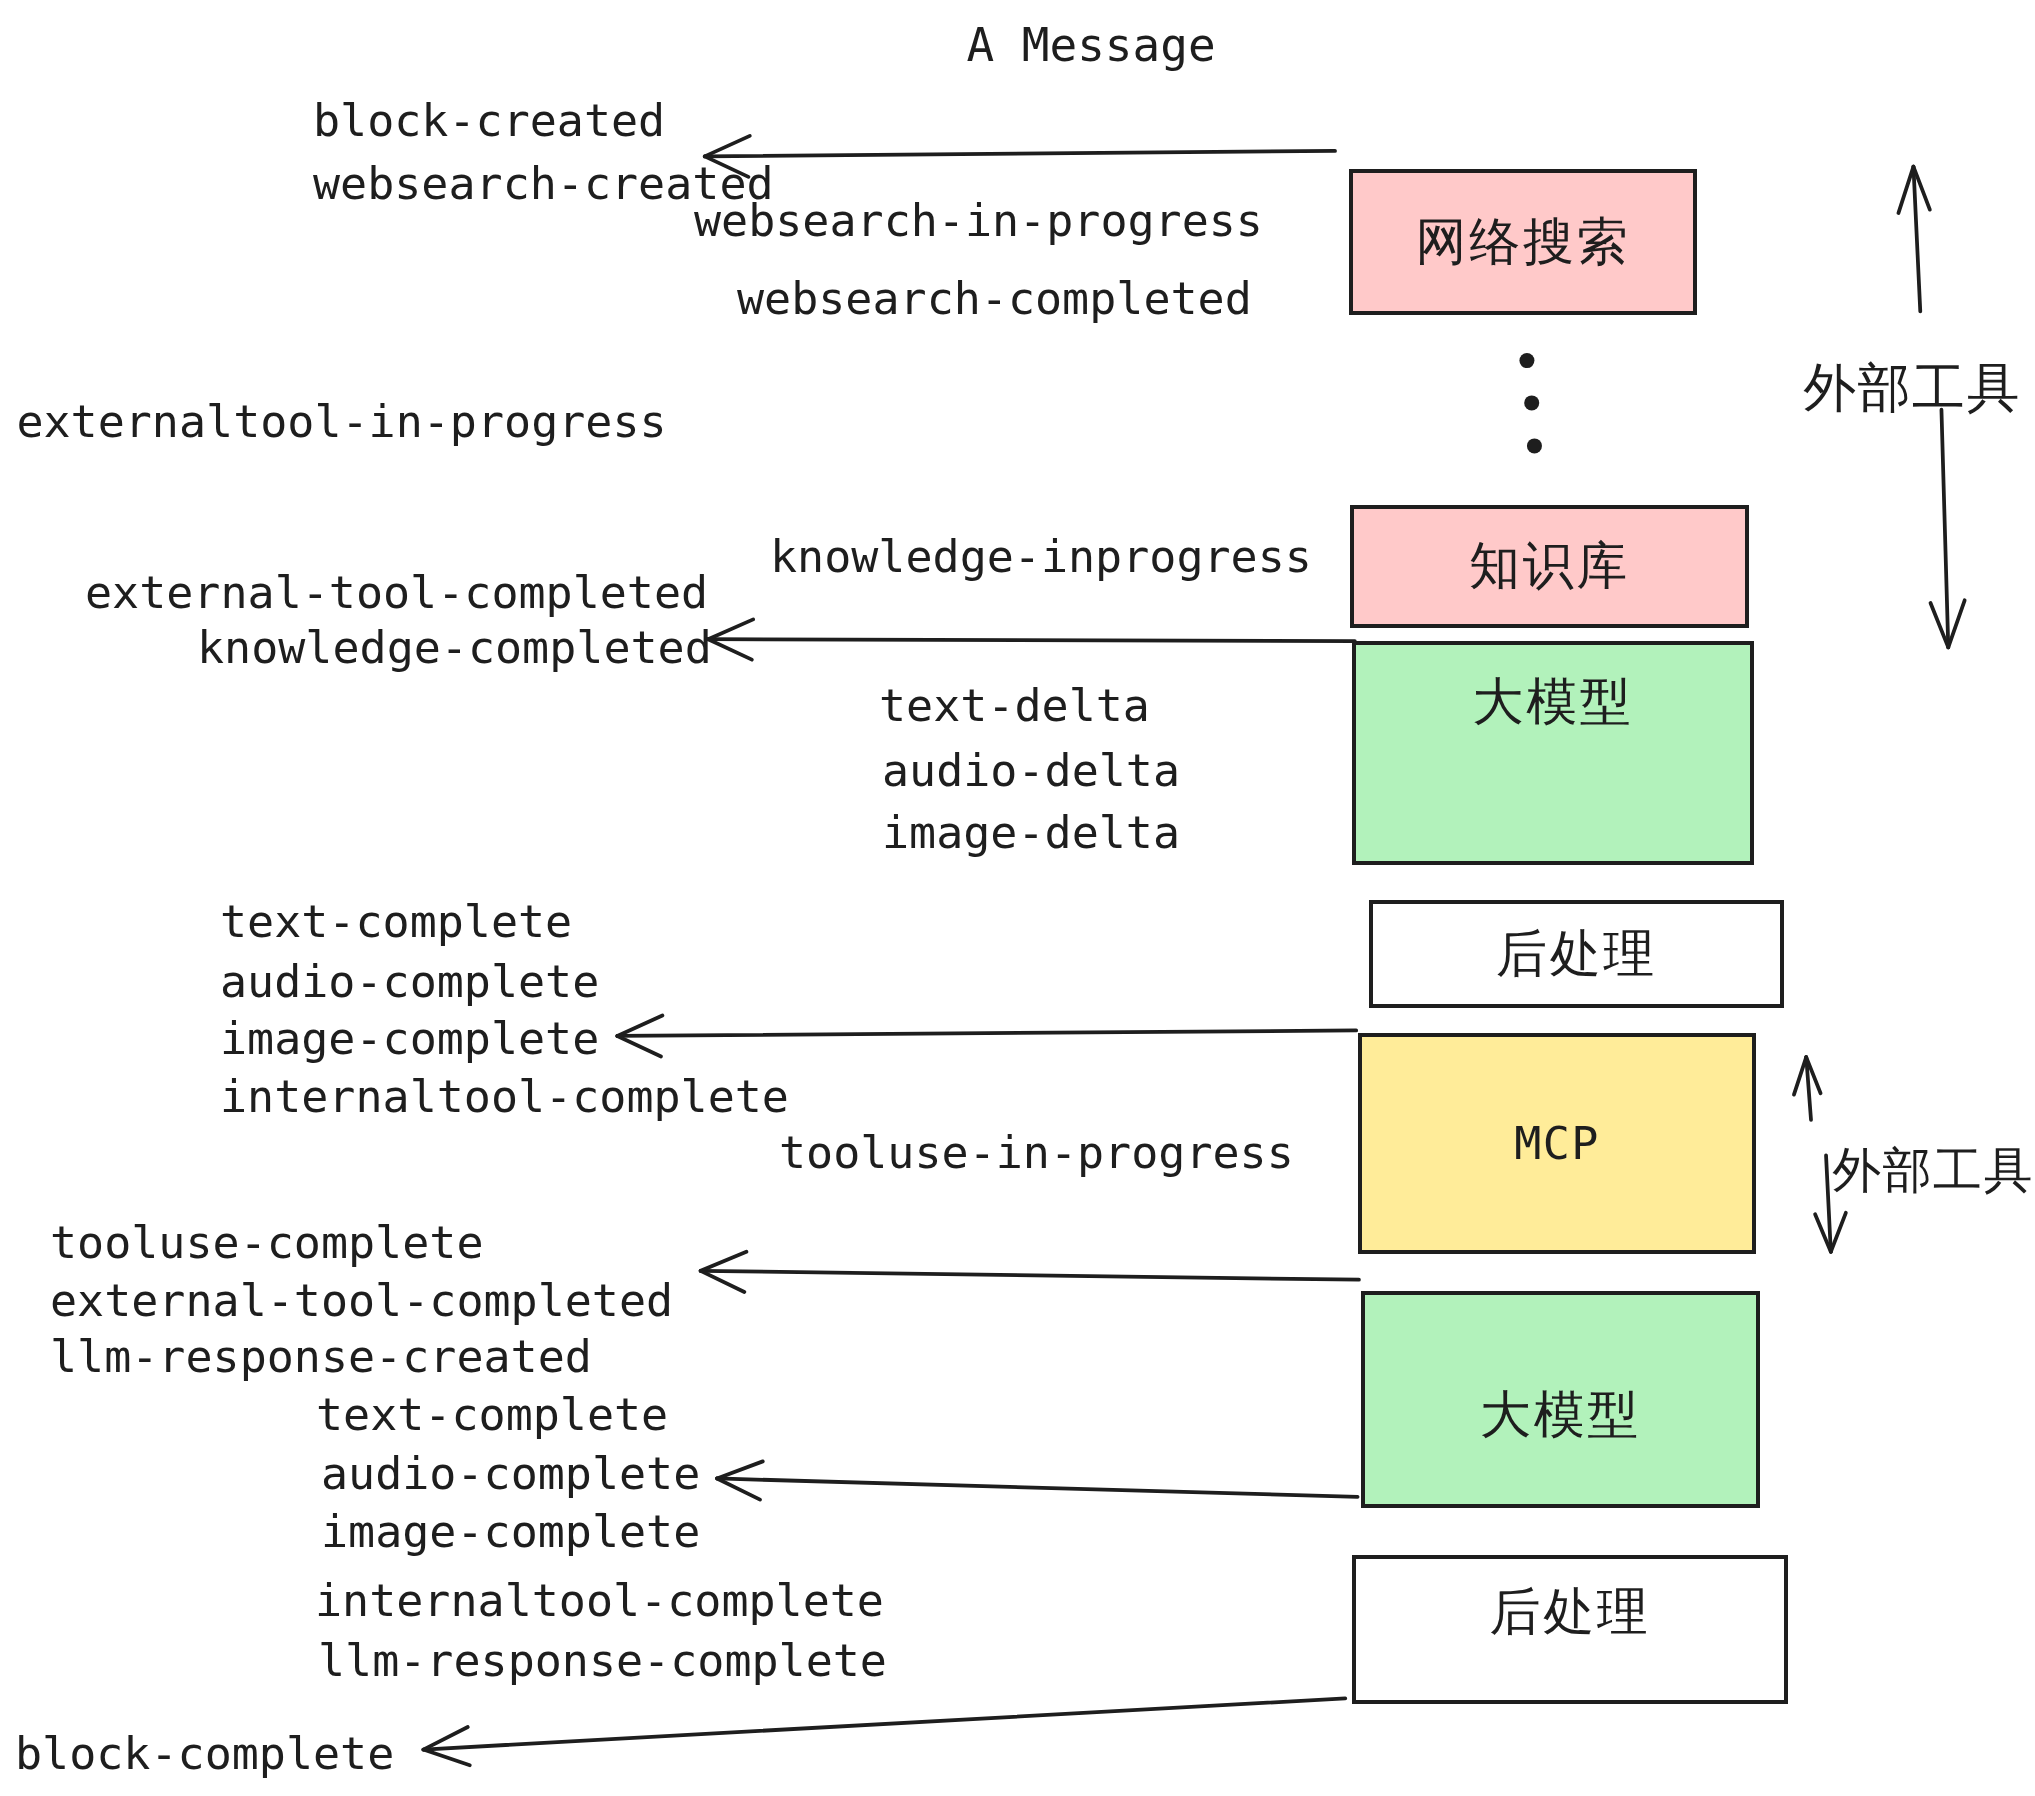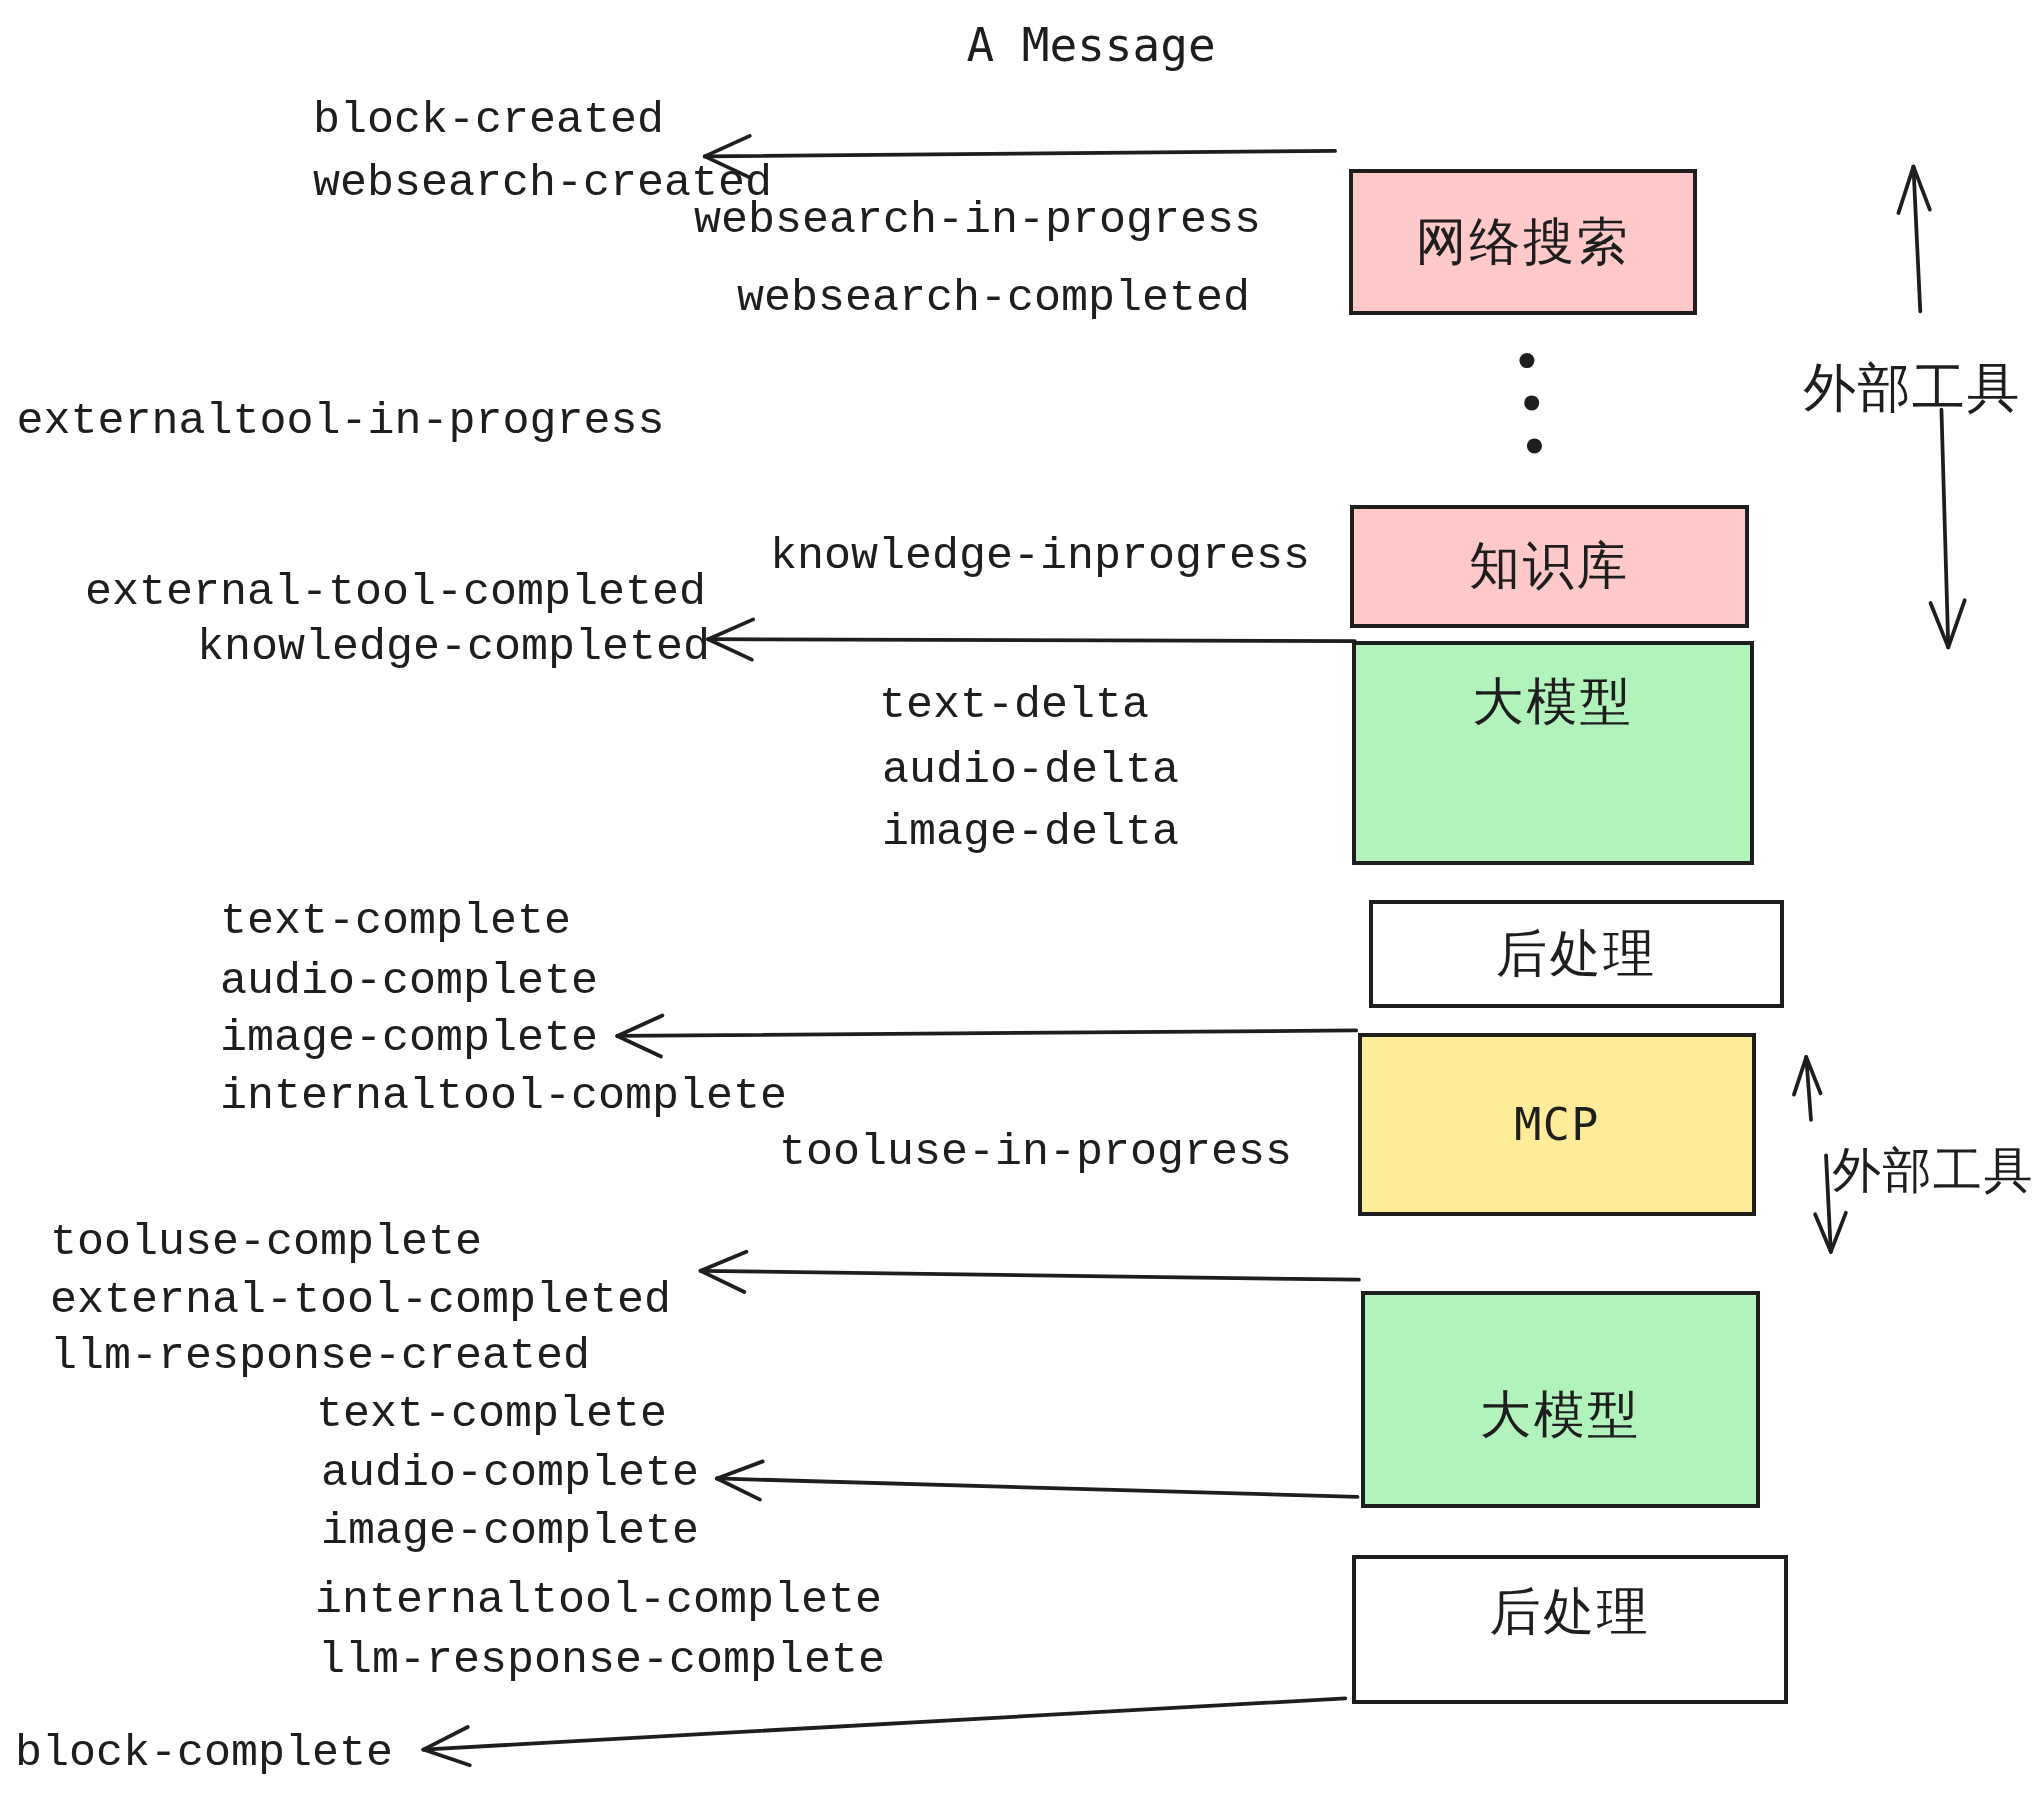--- a/index.html
+++ b/index.html
@@ -1,19 +1,19 @@
 <!DOCTYPE html>
 <html style="--pink: #ffc9c9; --green: #b2f2bb; --yellow: #ffec99; --white: #ffffff; --ink: #1e1e1e;font-size:11px"><head>
 <meta charset="utf-8">
 <style>
   html,body{margin:0;padding:0;background:#ffffff;}
   .canvas{position:relative;width:2035px;height:1796px;background:#fff;overflow:hidden;
           font-family:"DejaVu Sans Mono",monospace;color:var(--ink,#1e1e1e);padding-left:28px;}
   .ev{position:absolute;transform:translateY(-50%);white-space:nowrap;
-      font-size:45px;letter-spacing:0px;color:var(--ink,#1e1e1e);font-family:Liberation Mono, monospace;}
+      font-size:45px;letter-spacing:0px;color:var(--ink,#1e1e1e);}
   .title{position:absolute;transform:translate(-50%,-50%);white-space:nowrap;
       font-size:46px;color:var(--ink,#1e1e1e);}
   .box{position:absolute;box-sizing:border-box;border:4.1px solid var(--ink,#1e1e1e);
       display:flex;align-items:center;justify-content:center;}
   .box .lbl{font-family:"Liberation Sans","DejaVu Sans",sans-serif;font-size:51px;
       letter-spacing:2.7px;color:var(--ink,#1e1e1e);white-space:nowrap;}
   .box .lbl.mono{font-family:"DejaVu Sans Mono",monospace;font-size:45px;letter-spacing:1.4px;}
   .c-pink{background:var(--pink,#ffc9c9);}
   .c-green{background:var(--green,#b2f2bb);}
   .c-yellow{background:var(--yellow,#ffec99);}
@@ -60,21 +60,21 @@
   </div>
   <div class="box c-pink" style="left:1350px;top:505px;width:399px;height:123px">
     <span class="lbl">知识库</span>
   </div>
   <div class="box c-green" style="left:1352px;top:641px;width:402px;height:224px">
     <span class="lbl" style="padding-bottom:102px">大模型</span>
   </div>
   <div class="box c-white" style="left:1369px;top:900px;width:415px;height:108px">
     <span class="lbl">后处理</span>
   </div>
-  <div class="box c-yellow" style="left:1358px;top:1033px;width:398px;height:183px">
+  <div class="box c-yellow" style="left:1358px;top:1033px;width:398px;height:221px">
     <span class="lbl mono">MCP</span>
   </div>
   <div class="box c-green" style="left:1361px;top:1291px;width:399px;height:217px">
     <span class="lbl" style="padding-top:31px">大模型</span>
   </div>
   <div class="box c-white" style="left:1352px;top:1555px;width:436px;height:149px">
     <span class="lbl" style="padding-bottom:34px">后处理</span>
   </div>
 
   <div class="side" style="left:1912px;top:357px;font-size:53px;letter-spacing:1.4px">外部工具</div>

